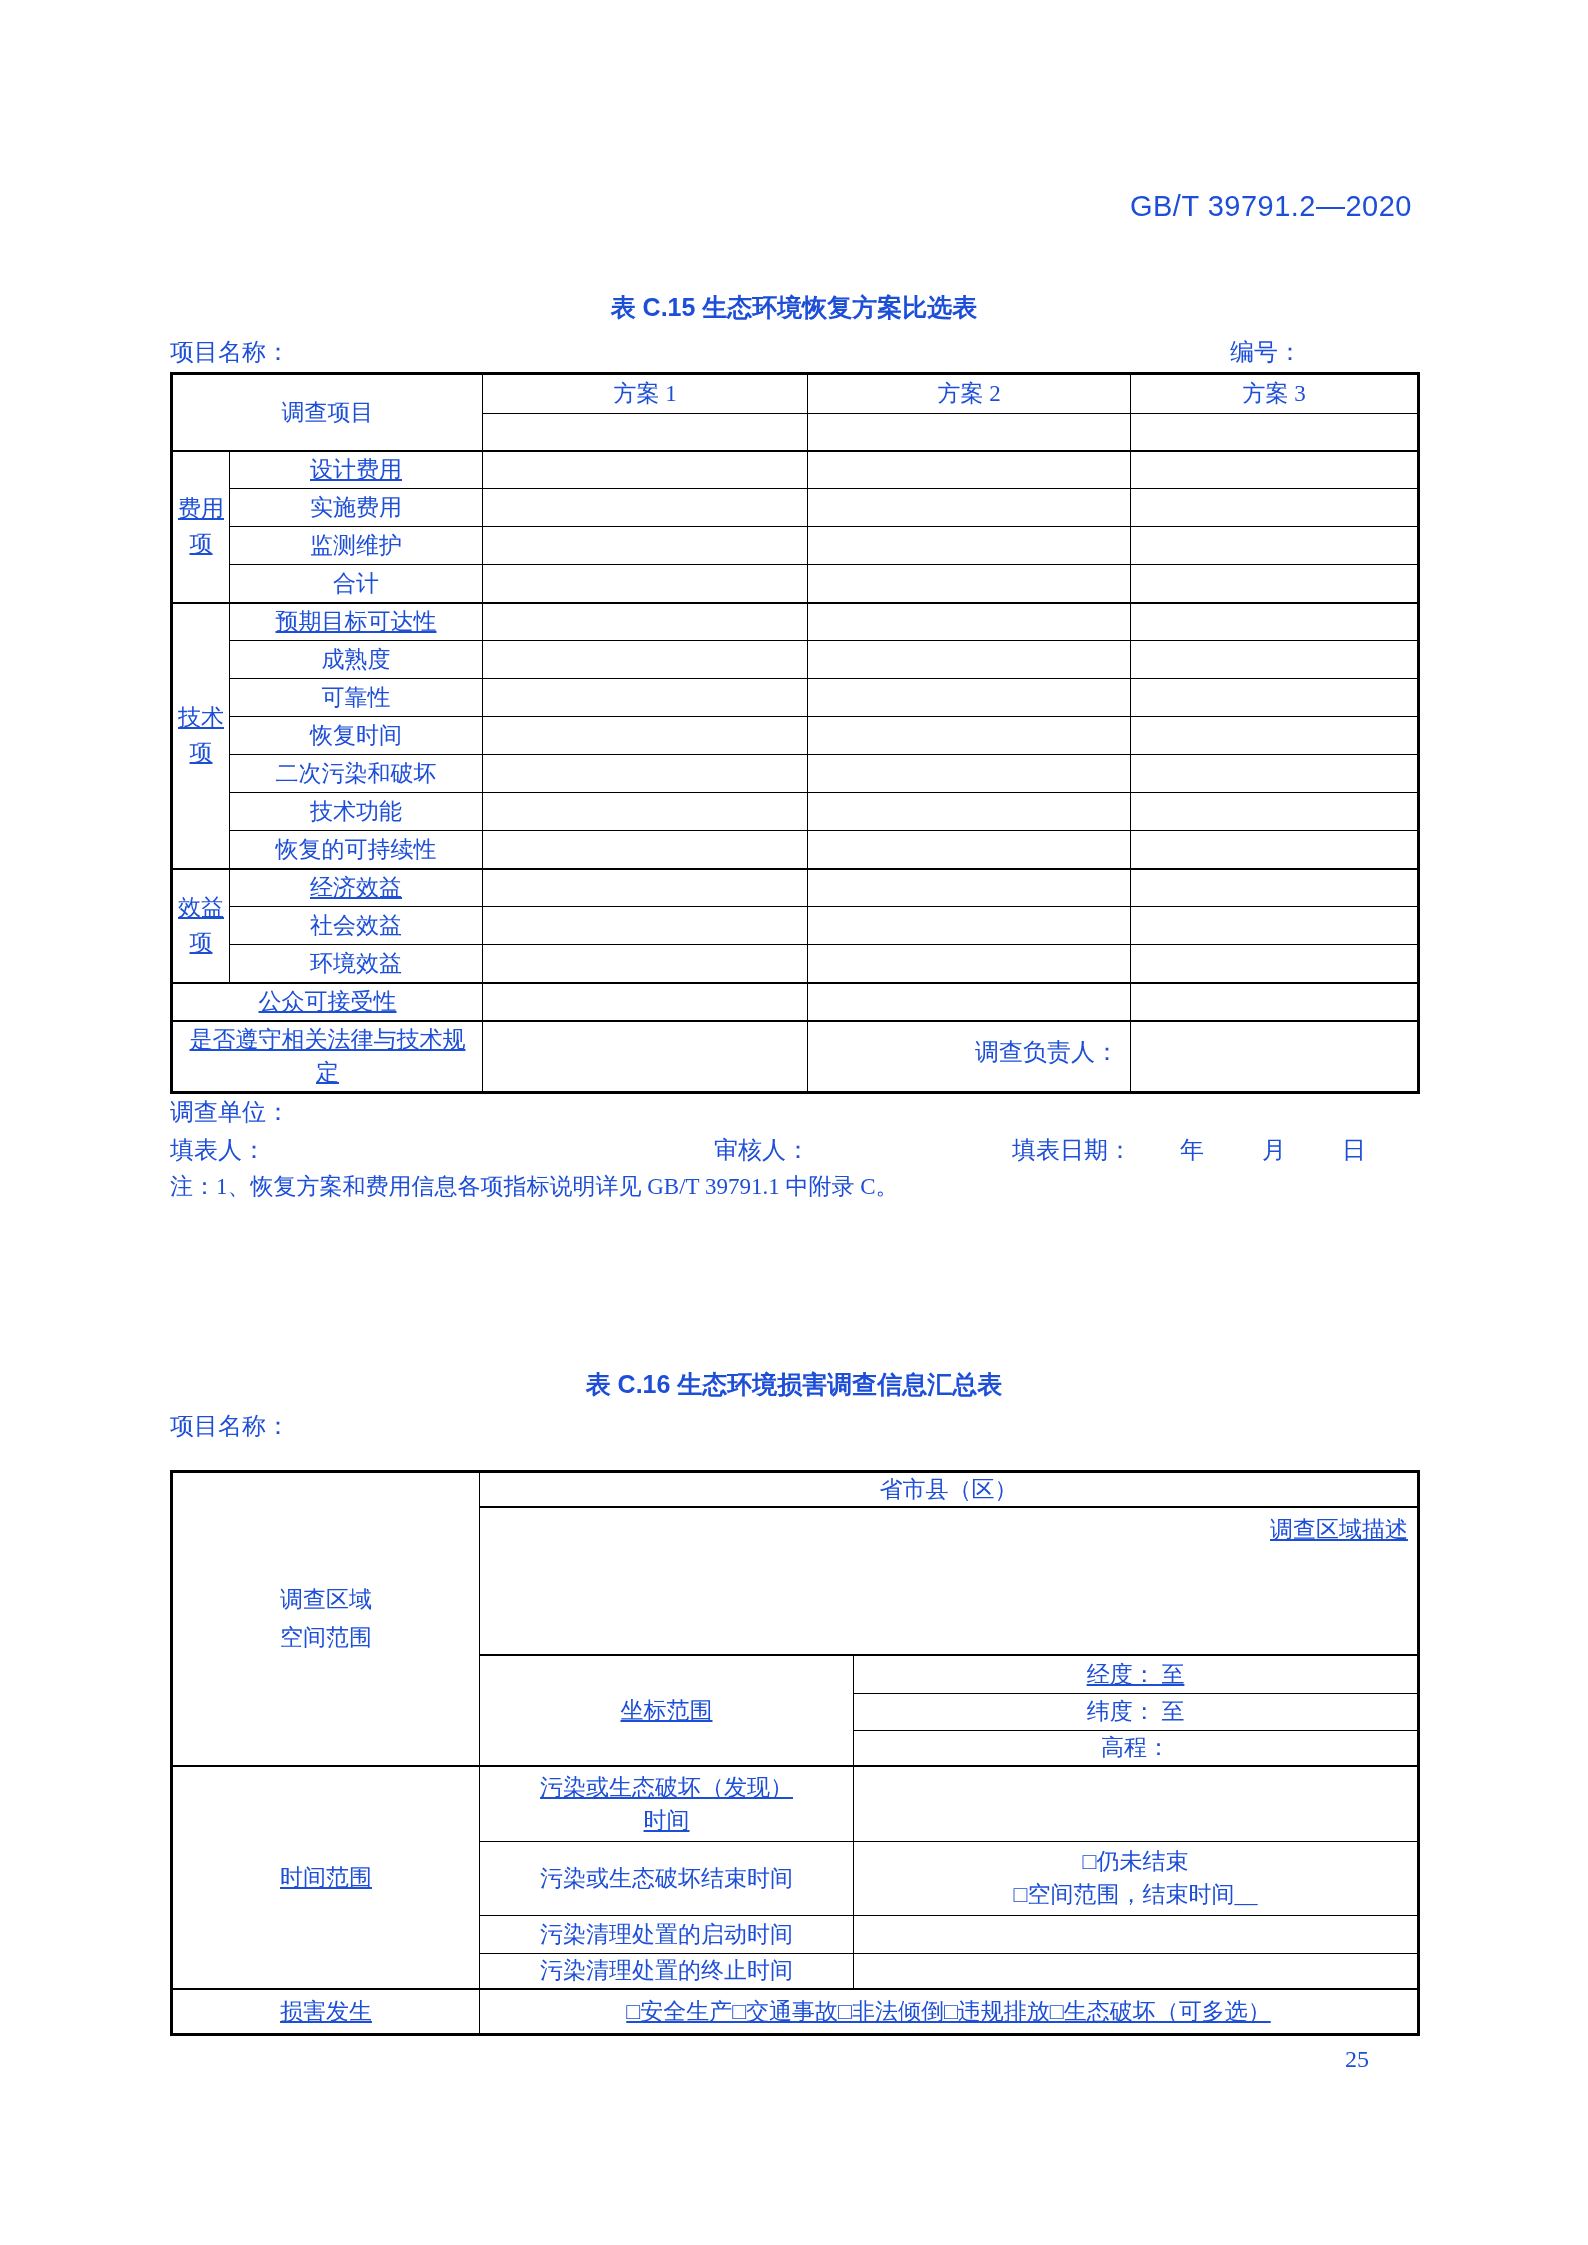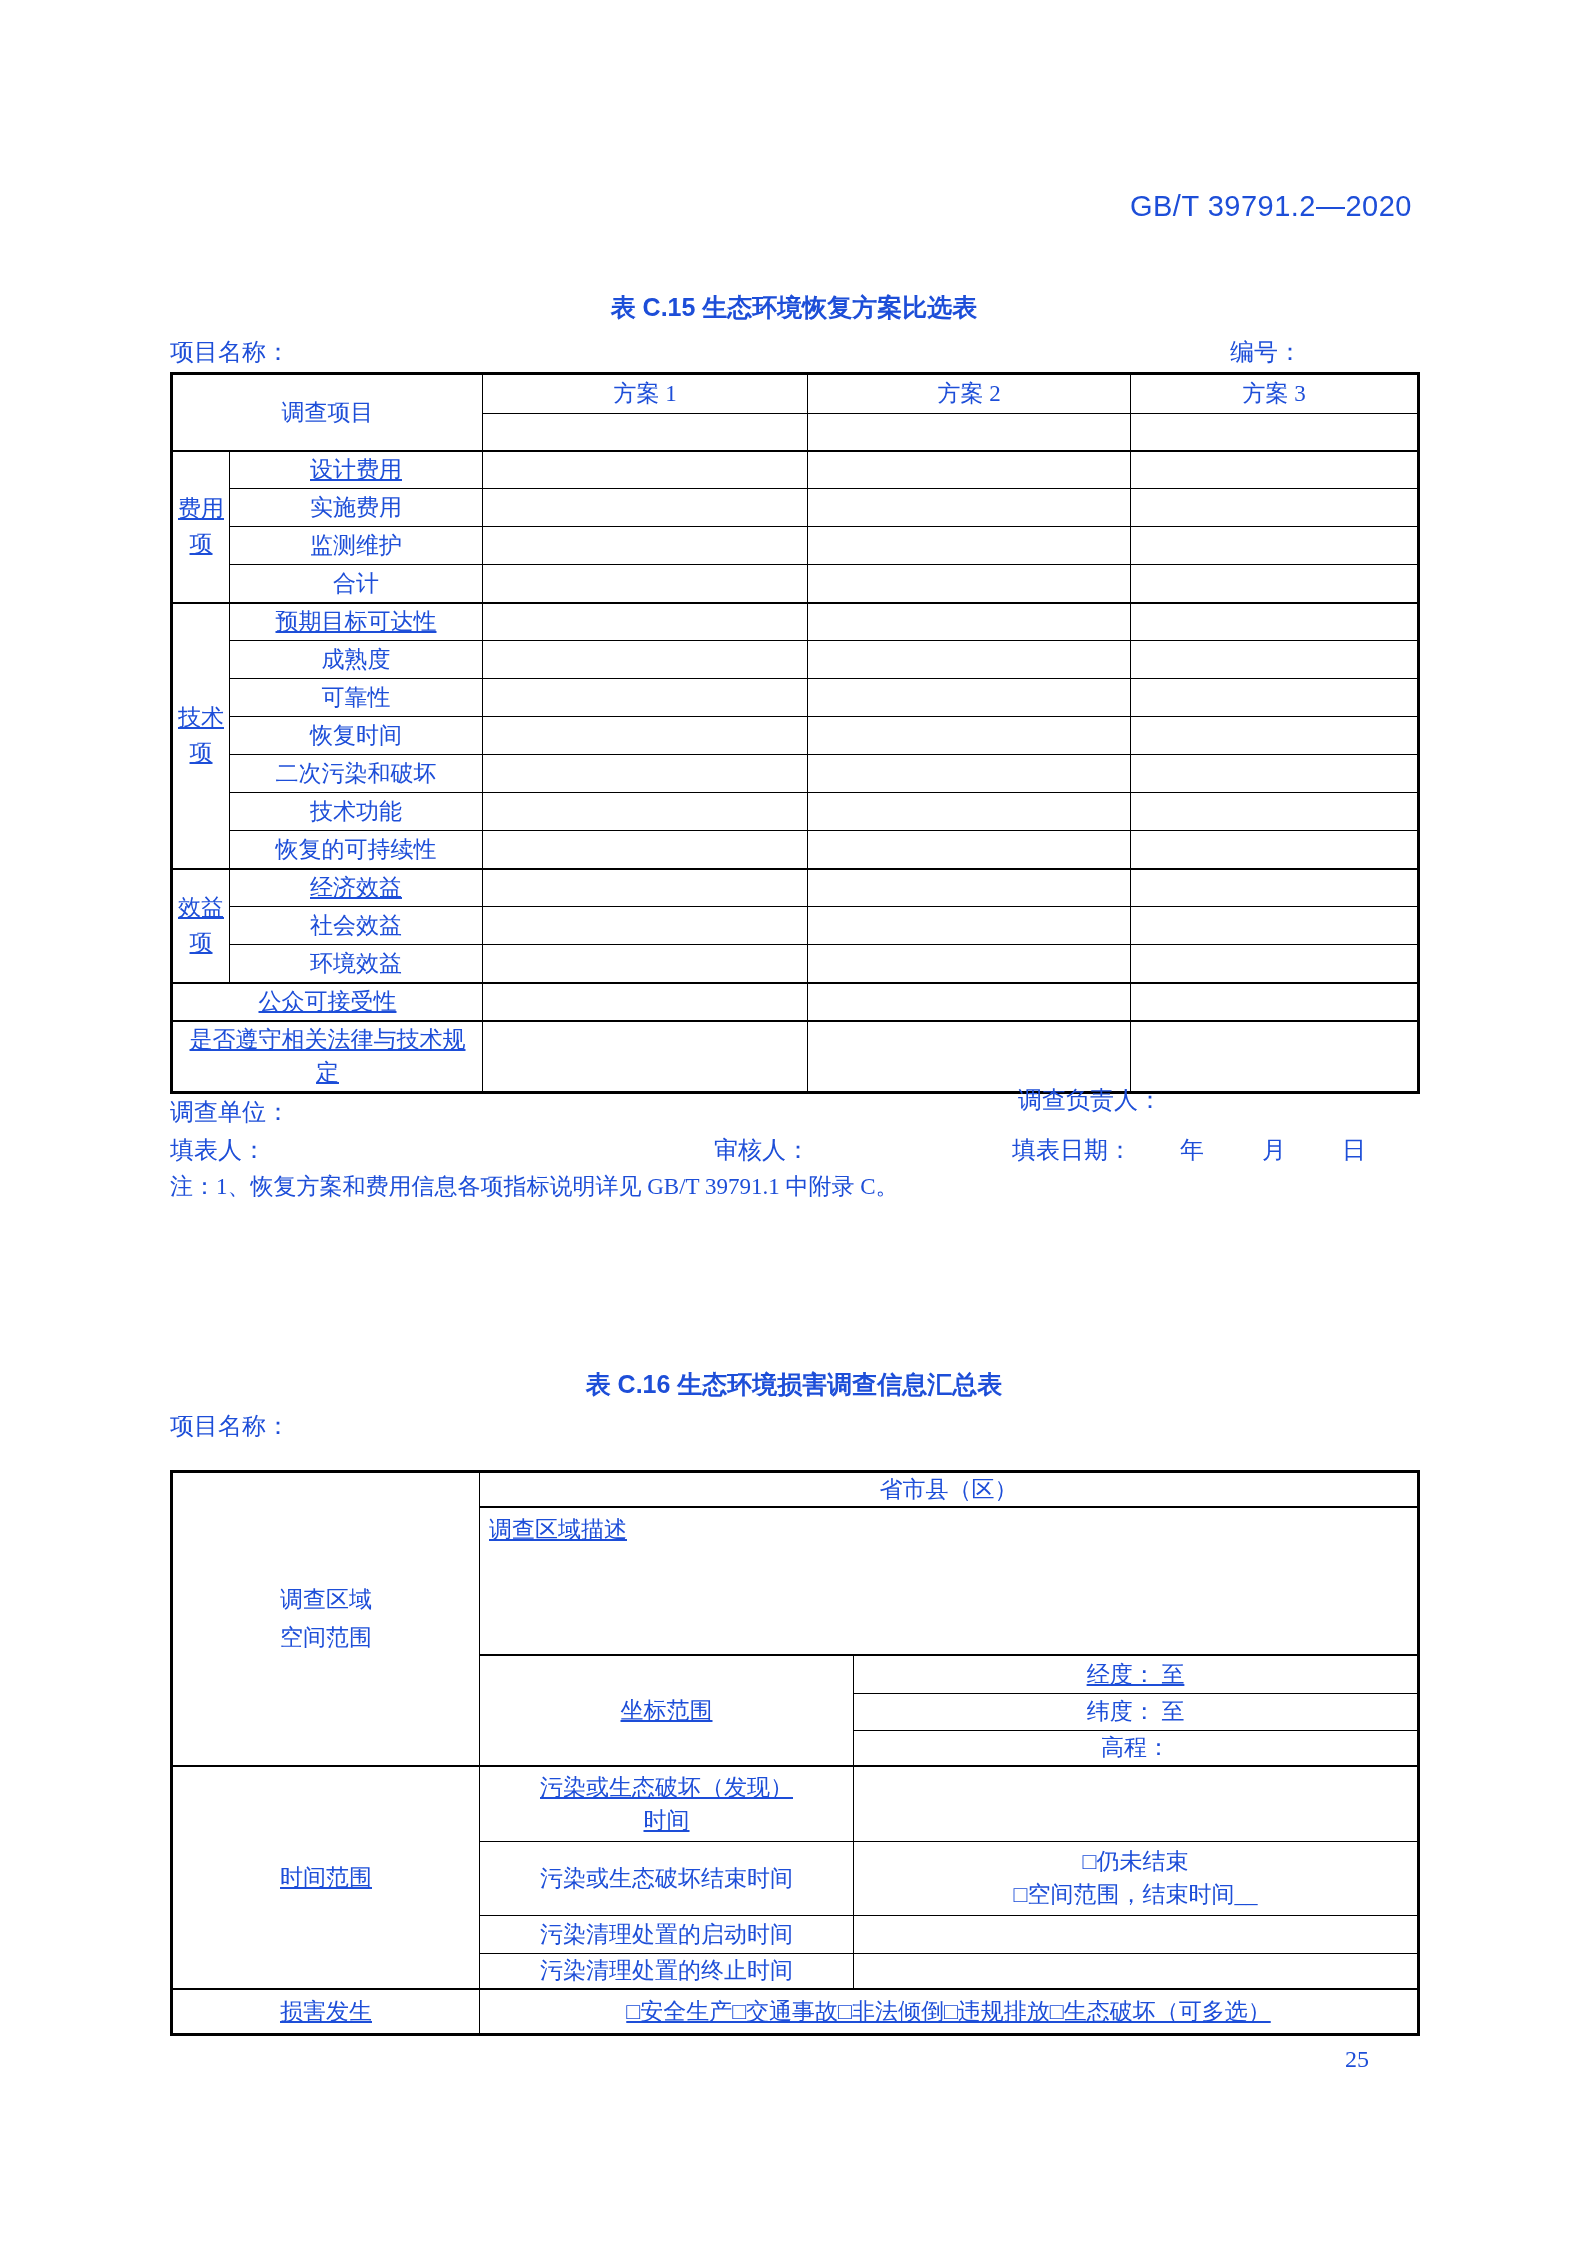--- a/index.html
+++ b/index.html
@@ -27,21 +27,21 @@
   }
   td {
     border:1px solid #000; font-size:23px; text-align:center;
     vertical-align:middle; padding:0 5px; white-space:pre-line;
     overflow:hidden; line-height:1.45;
   }
   tr.sep td { border-top-width:2px;text-decoration:underline; }
   .t15 { left:170px; top:372px; width:1247px; }
   .t16 { left:170px; top:1470px; width:1247px; }
   td.grp { padding:0 2px; line-height:1.5; }
-  td.desc { text-align:left; vertical-align:top; padding:5px 9px; }
+  td.desc { text-align:right; vertical-align:top; padding:5px 9px; }
   td.grp16 { line-height:1.65; }
   .notes { line-height:44px; font-size:23px; position:absolute; }
   .pgnum { position:absolute; left:1345px; top:2046px; font-size:24px; }
 </style>
 </head>
 <body>
 
 <div class="page">
 
   <div class="std-code">GB/T 39791.2—2020</div>
@@ -174,21 +174,21 @@
       <td colspan="2">是否遵守相关法律与技术规
 定</td>
       <td></td>
           <td></td>
           <td></td>
     </tr>
   </tbody>
     </table>
 
   <span class="abs" style="left:170px; top:1096px;">调查单位：</span>
-  <span class="abs" style="left:975px; top:1084px;margin-left:43px;">调查负责人：</span>
+  <span class="abs" style="left:975px; top:1036px;">调查负责人：</span>
   <span class="abs" style="left:170px; top:1134px;">填表人：</span>
   <span class="abs" style="left:714px; top:1134px;">审核人：</span>
   <span class="abs" style="left:1012px; top:1134px;">填表日期：</span>
   <span class="abs" style="left:1180px; top:1134px;">年</span>
   <span class="abs" style="left:1262px; top:1134px;">月</span>
   <span class="abs" style="left:1342px; top:1134px;">日</span>
 
   <div class="notes" style="left:170px; top:1165px; width:1250px;">注：1、恢复方案和费用信息各项指标说明详见 GB/T 39791.1 中附录 C。</div>
 
   <div class="tbl-title t16-title">表 C.16 生态环境损害调查信息汇总表</div>

